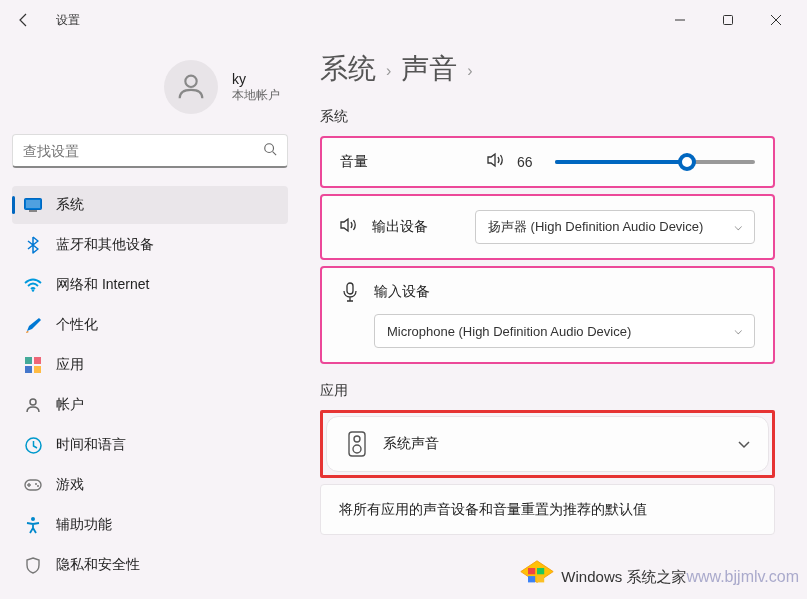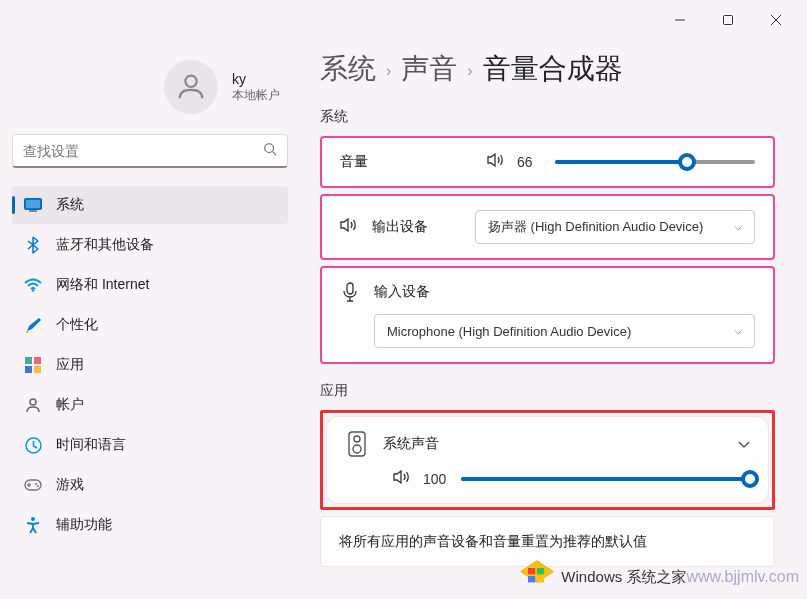--- a/index.html
+++ b/index.html
@@ -72,20 +72,28 @@
     .watermark { position: absolute; right: 8px; bottom: 4px; display: flex; align-items: center; gap: 6px; }
     .watermark-logo { width: 36px; height: 36px; }
     .watermark-text { display: flex; }
     .watermark-main { font-size: 15px; color: #333; }
     .watermark-sub { font-size: 16px; color: #aac; }
   </style>
 </head>
 <body>
 
 <div class="titlebar">
+  <div class="titlebar-left">
+    <div class="back-btn">
+      <svg width="16" height="16" viewBox="0 0 16 16">
+          <path d="M10 2 L4 8 L10 14" stroke="#333" stroke-width="1.2" fill="none"></path>
+        </svg>
+    </div>
+    <div class="title-text">设置</div>
+  </div>
   <div class="titlebar-right">
     <div class="win-btn">
       <svg width="10" height="10">
           <line x1="0" y1="5" x2="10" y2="5" stroke="#333" stroke-width="1"></line>
         </svg>
     </div>
     <div class="win-btn">
       <svg width="10" height="10">
           <rect x="0.5" y="0.5" width="9" height="9" stroke="#333" stroke-width="1" fill="none" rx="1"></rect>
         </svg>
@@ -203,30 +211,37 @@
       </div>
       <div class="nav-item">
         <span class="nav-icon">
             <svg width="16" height="18" viewBox="0 0 16 18">
               <circle cx="8" cy="3" r="2" fill="#0088cc"></circle>
               <path d="M2 7 L8 8 L14 7 M8 8 L8 12 L5 17 M8 12 L11 17" stroke="#0088cc" stroke-width="1.8" fill="none"></path>
             </svg>
           </span>
         <span>辅助功能</span>
       </div>
+      <div class="nav-item">
+        <span class="nav-icon">
+            <svg width="14" height="17" viewBox="0 0 14 17">
+              <path d="M7 1 L13 3 L13 8 C13 12 10 15 7 16 C4 15 1 12 1 8 L1 3 Z" fill="none" stroke="#777" stroke-width="1.4"></path>
+            </svg>
+          </span>
+        <span>隐私和安全性</span>
+      </div>
     </div>
   </div>
 
   <div class="content">
     <div class="breadcrumb">
       <span class="breadcrumb-item">系统</span>
       <span class="breadcrumb-sep">›</span>
       <span class="breadcrumb-item">声音</span>
       <span class="breadcrumb-sep">›</span>
-      <span class="breadcrumb-item current">音量合成器</span>
     </div>
 
     <div class="section-title">系统</div>
 
     <div class="card">
       <div class="card-row">
         <span class="card-label">音量</span>
         <div class="slider-wrap">
           <span class="speaker-icon">
             <svg width="18" height="16" viewBox="0 0 18 16">
@@ -292,34 +307,20 @@
                 <circle cx="9" cy="8" r="3" fill="none" stroke="#555" stroke-width="1.4"></circle>
                 <circle cx="9" cy="18" r="4" fill="none" stroke="#555" stroke-width="1.4"></circle>
               </svg>
           </span>
           <span class="card-label">系统声音</span>
           <span class="expand-chevron">
             <svg width="12" height="8" viewBox="0 0 12 8">
                 <path d="M1 1 L6 6 L11 1" stroke="#555" stroke-width="1.5" fill="none"></path>
               </svg>
           </span>
-        </div>
-        <div class="app-slider-row">
-          <span class="speaker-icon">
-            <svg width="18" height="16" viewBox="0 0 18 16">
-                <path d="M1 5 L4 5 L8 2 L8 14 L4 11 L1 11 Z" fill="none" stroke="#333" stroke-width="1.3"></path>
-                <path d="M11 5 Q13 8 11 11 M13.5 3 Q17 8 13.5 13" stroke="#333" stroke-width="1.3" fill="none"></path>
-              </svg>
-          </span>
-          <span class="slider-val">100</span>
-          <div class="app-slider">
-            <div class="slider-track"></div>
-            <div class="slider-fill" style="width:100%"></div>
-            <div class="slider-thumb" style="left:100%"></div>
-          </div>
         </div>
       </div>
     </div>
 
     <div class="reset-card">
       <div class="reset-text">将所有应用的声音设备和音量重置为推荐的默认值</div>
     </div>
   </div>
 </div>
 

